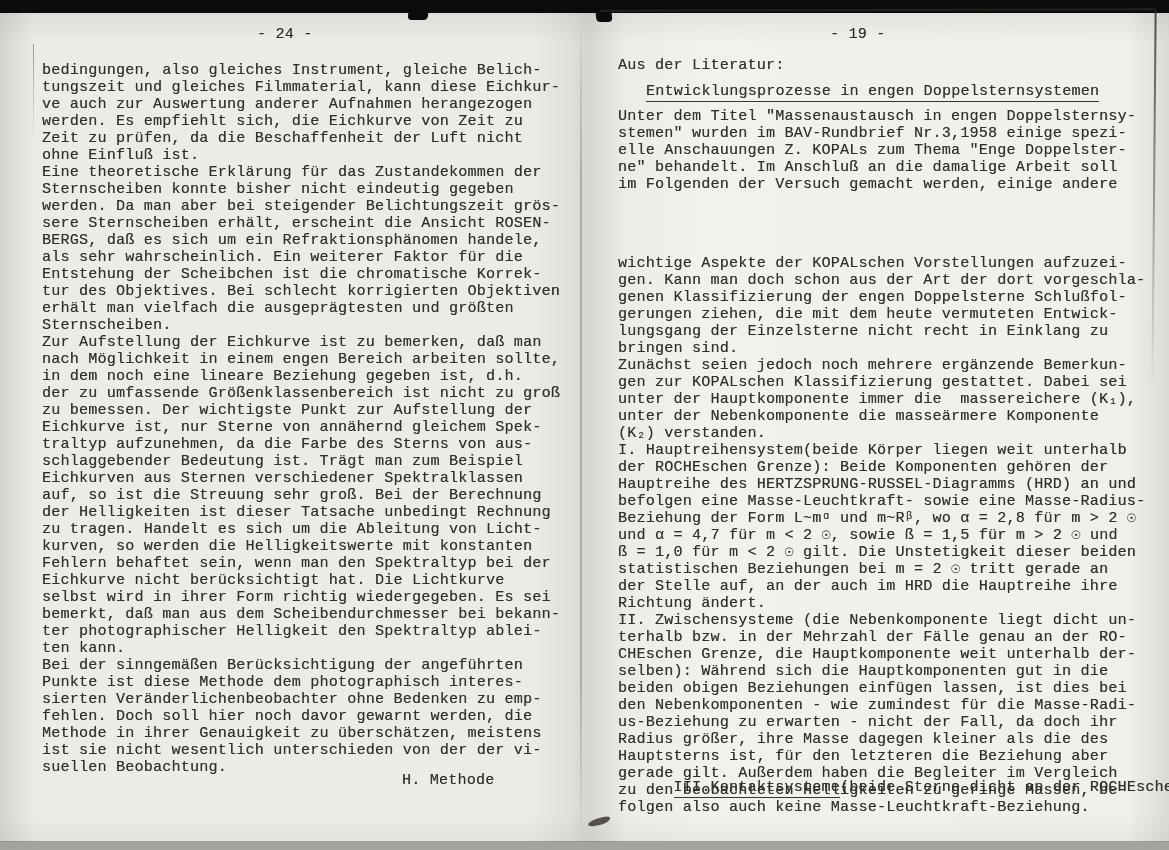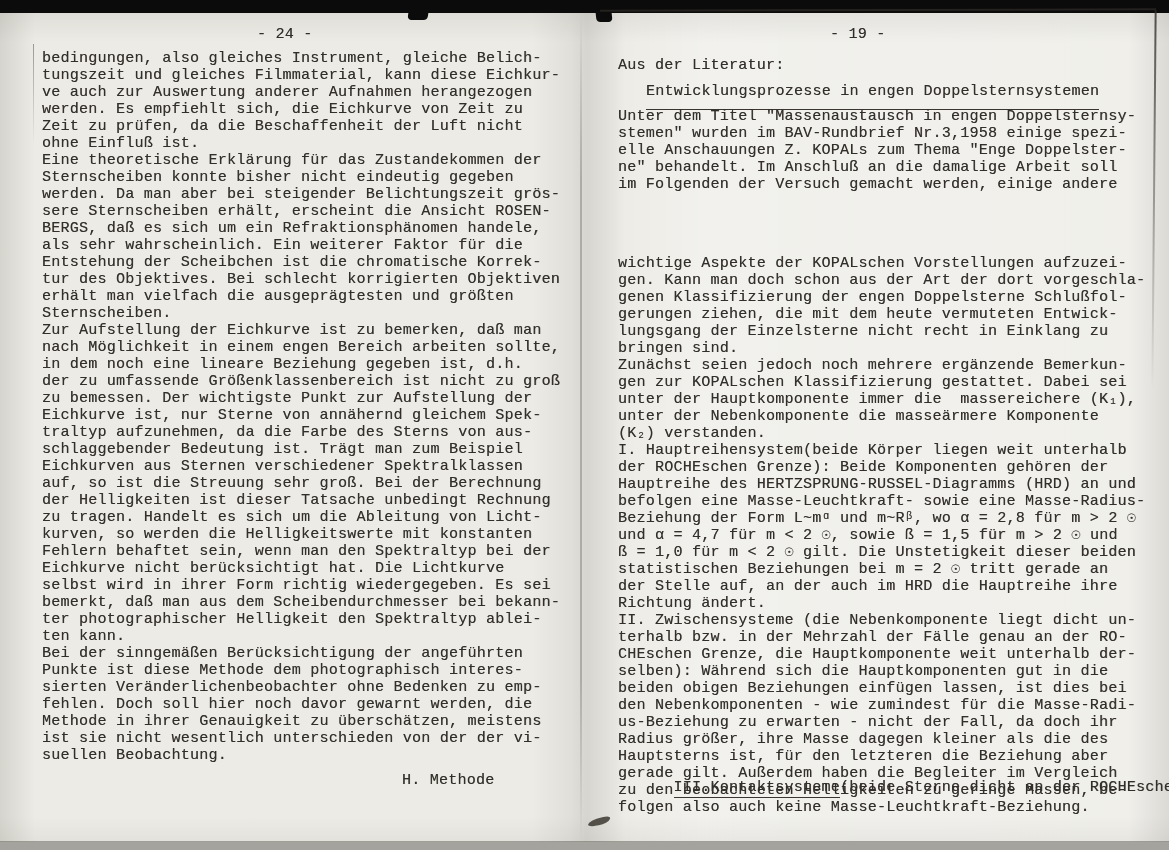--- a/index.html
+++ b/index.html
@@ -106,21 +106,21 @@
     white-space: pre;
   }
   .page { position: absolute; }
   .pagenum { position: absolute; }
   .body-block { position: absolute; }
   .signature { position: absolute; }
   .kicker { position: absolute; }
   .article-title {
     position: absolute;
     border-bottom: 1.5px solid #3a362f;
-    padding-bottom: 9px;
+    padding-bottom: 1px;
   }
   .last-line { position: absolute; }
   .u {
     border-bottom: 1.5px solid #3a362f;
     padding-bottom: 1px;
   }
 </style>
 </head>
 <body>
 
@@ -134,21 +134,21 @@
   <div class="top-tab-1"></div>
   <div class="top-tab-2"></div>
   <div class="page-top-edge-line"></div>
   <div class="right-page-edge-line"></div>
   <div class="bottom-bar"></div>
   <div class="smudge-mark"></div>
 
   <div class="page">
     <div class="pagenum tw" style="left:257px; top:26px;">- 24 -</div>
 
-    <div class="body-block tw" style="left:42px; top:50px;">bedingungen, also gleiches Instrument, gleiche Belich-
+    <div class="body-block tw" style="left:42px; top:62px;">bedingungen, also gleiches Instrument, gleiche Belich-
 tungszeit und gleiches Filmmaterial, kann diese Eichkur-
 ve auch zur Auswertung anderer Aufnahmen herangezogen
 werden. Es empfiehlt sich, die Eichkurve von Zeit zu
 Zeit zu prüfen, da die Beschaffenheit der Luft nicht
 ohne Einfluß ist.
 Eine theoretische Erklärung für das Zustandekommen der
 Sternscheiben konnte bisher nicht eindeutig gegeben
 werden. Da man aber bei steigender Belichtungszeit grös-
 sere Sternscheiben erhält, erscheint die Ansicht ROSEN-
 BERGS, daß es sich um ein Refraktionsphänomen handele,

